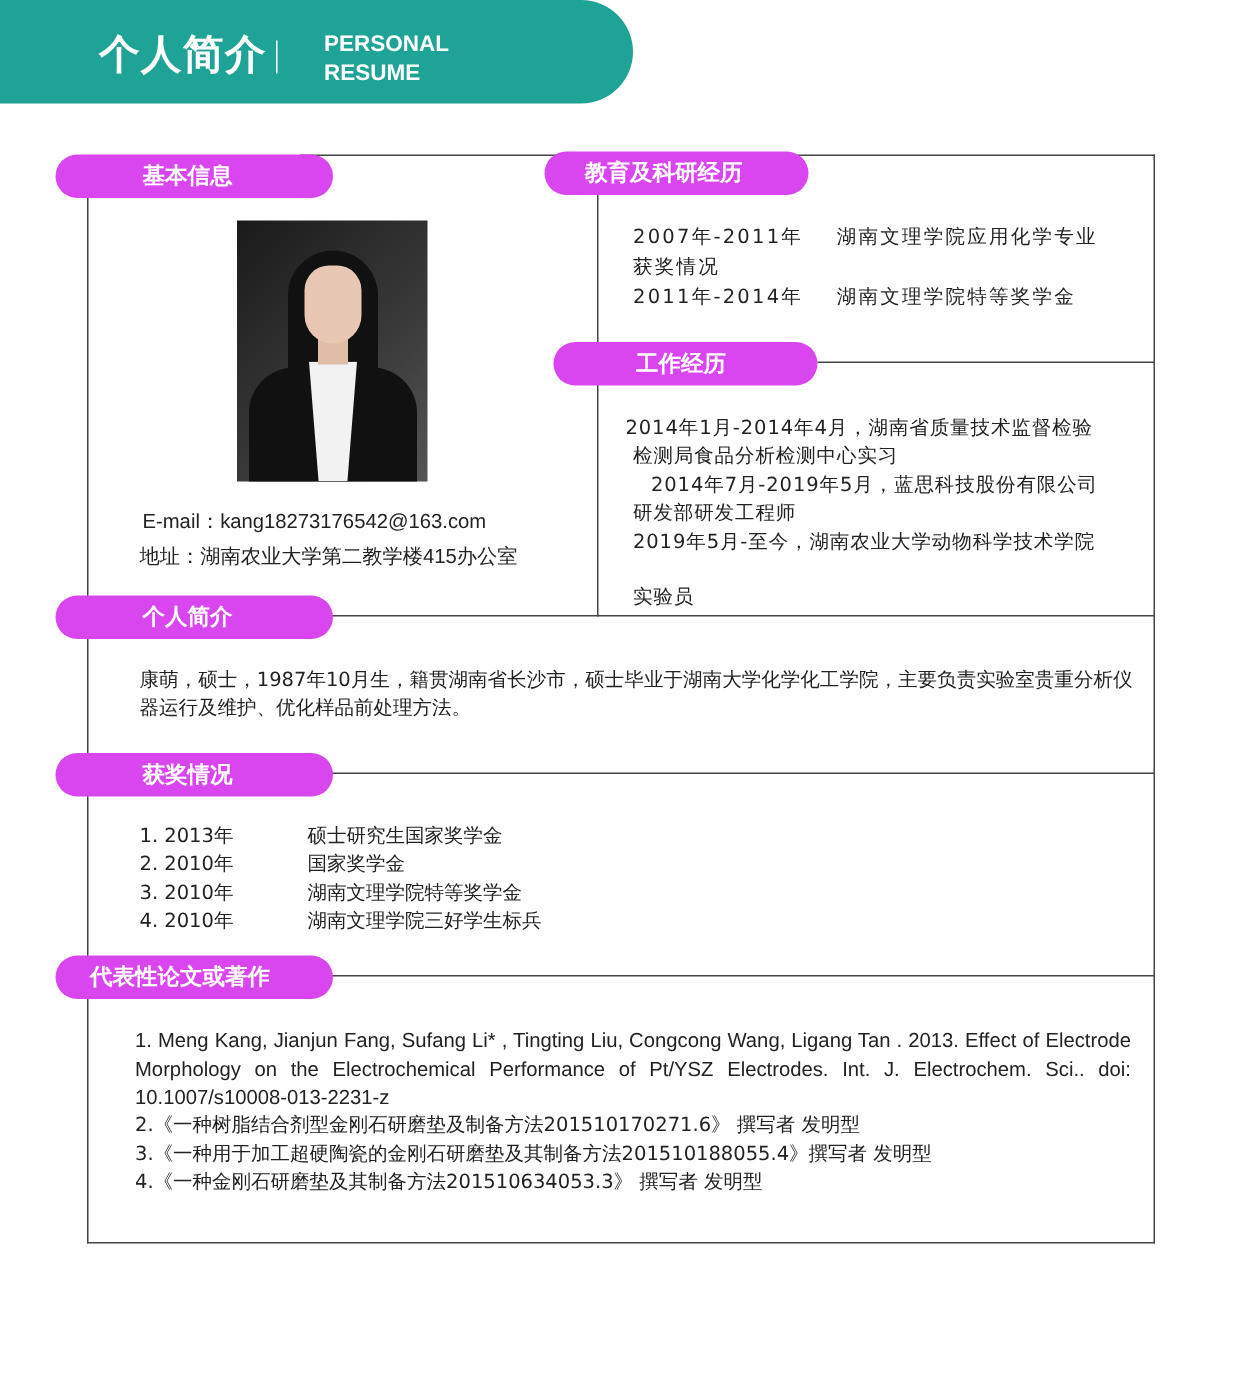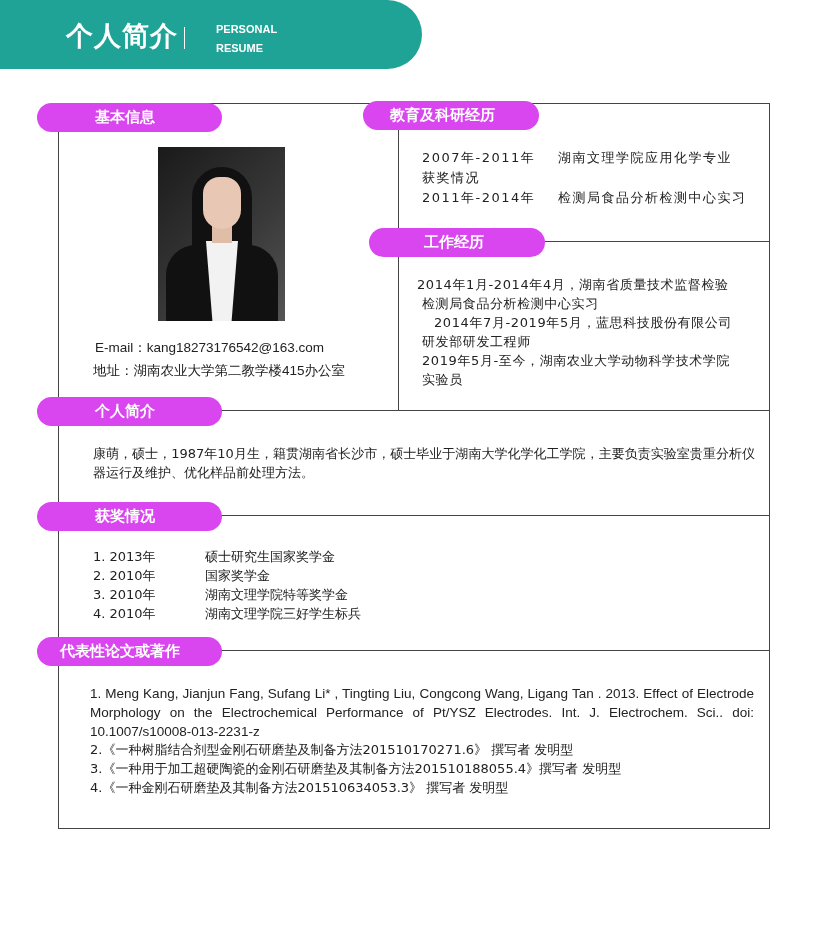--- a/index.html
+++ b/index.html
@@ -10,21 +10,21 @@
     position: absolute; left: 0; top: 0; width: 422px; height: 69px;
     background: #1ea396; border-radius: 0 40px 40px 0;
   }
   .header-cn {
     position: absolute; left: 66px; top: 18px; font-size: 27px; font-weight: bold; color: #fff;
     letter-spacing: 1px;
   }
   .header-sep { position: absolute; left: 184px; top: 27px; width: 1px; height: 22px; background: #fff; }
   .header-en {
     position: absolute; left: 216px; top: 20px; font-family: "Liberation Sans", sans-serif;
-    font-size: 11px; font-weight: bold; color: #fff; line-height: 19px;
+    font-size: 15px; font-weight: bold; color: #fff; line-height: 19px;
   }
 
   .line { position: absolute; background: #444; }
 
   .pill {
     position: absolute; height: 29px; background: #d946ef; border-radius: 15px;
     color: #fff; font-weight: bold; font-size: 15px; line-height: 29px;
   }
 
   .photo {
@@ -80,31 +80,31 @@
   <div class="face"></div>
 </div>
 <div class="txt contact" style="left:95px; top:339px;">E-mail：kang18273176542@163.com</div>
 <div class="txt contact" style="left:93px; top:362px;">地址：湖南农业大学第二教学楼415办公室</div>
 
 <div class="pill" style="left:363px; top:101px; width:176px; padding-left:27px;">
   <span>教育及科研经历</span>
 </div>
 <div class="txt spaced" style="left:422px; top:149px; white-space:pre;">2007年-2011年    湖南文理学院应用化学专业</div>
 <div class="txt spaced" style="left:422px; top:169px;">获奖情况</div>
-<div class="txt spaced" style="left:422px; top:189px; white-space:pre;">2011年-2014年    检测局食品分析检测中心实习</div>
+<div class="txt spaced" style="left:422px; top:189px; white-space:pre;">2011年-2014年    湖南文理学院特等奖学金</div>
 
 <div class="pill" style="left:369px; top:228px; width:176px; padding-left:55px;">
   <span>工作经历</span>
 </div>
 <div class="txt" style="left:417px; top:276px; letter-spacing:0.6px;">2014年1月-2014年4月，湖南省质量技术监督检验</div>
 <div class="txt" style="left:422px; top:295px; letter-spacing:0.6px;">检测局食品分析检测中心实习</div>
 <div class="txt" style="left:434px; top:314px; letter-spacing:0.6px;">2014年7月-2019年5月，蓝思科技股份有限公司</div>
 <div class="txt" style="left:422px; top:333px; letter-spacing:0.6px;">研发部研发工程师</div>
 <div class="txt" style="left:422px; top:352px; letter-spacing:0.6px;">2019年5月-至今，湖南农业大学动物科学技术学院</div>
-<div class="txt" style="left:422px; top:371px; letter-spacing:0.6px;">实验员</div>
+<div class="txt" style="left:422px; top:389px; letter-spacing:0.6px;">实验员</div>
 
 <div class="pill" style="left:37px; top:397px; width:185px; padding-left:58px;">
   <span>个人简介</span>
 </div>
 <div class="para just" style="left:93px; top:444px; width:662px;">康萌，硕士，1987年10月生，籍贯湖南省长沙市，硕士毕业于湖南大学化学化工学院，主要负责实验室贵重分析仪器运行及维护、优化样品前处理方法。</div>
 
 <div class="pill" style="left:37px; top:502px; width:185px; padding-left:58px;">
   <span>获奖情况</span>
 </div>
 <div class="award-row" style="left:93px; top:548px;">

